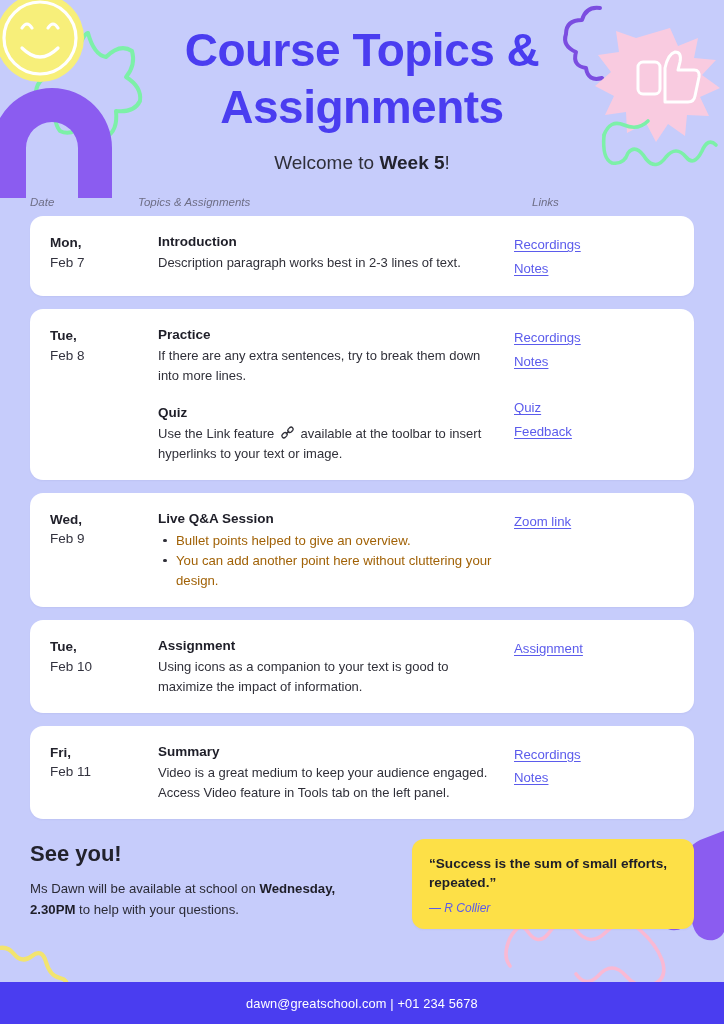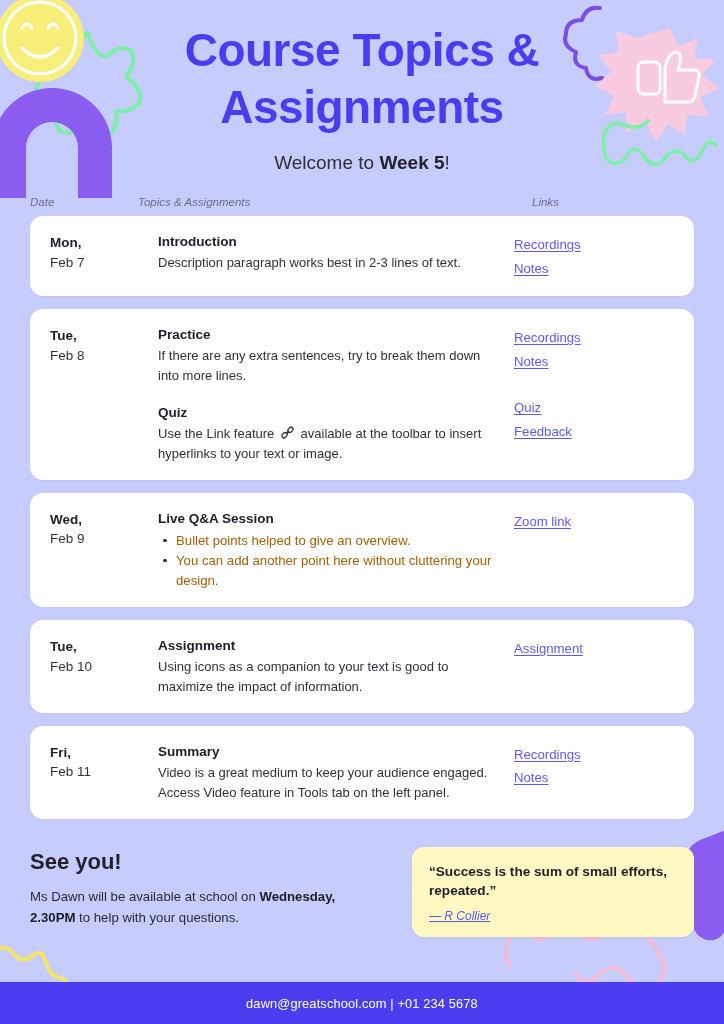--- a/index.html
+++ b/index.html
@@ -154,21 +154,21 @@
     color: #5b5bec;
     text-decoration: underline;
     text-underline-offset: 2px;
     line-height: 1.78;
     width: max-content;
     cursor: pointer;
   }
 
   
   .bottom {
-    margin: 28px 30px 0 30px;
+    margin: 20px 30px 0 30px;
     display: flex;
     align-items: flex-start;
   }
   .seeyou { flex: 1 1 auto; padding-top: 2px; }
   .seeyou-title {
     font-size: 22px;
     font-weight: 700;
     color: #22222c;
     margin-bottom: 11px;
   }
@@ -176,37 +176,36 @@
     font-size: 13.2px;
     line-height: 1.62;
     color: #2b2b36;
     max-width: 350px;
   }
   .seeyou-text b { font-weight: 700; color: #1e1e28; }
 
   .quote-card {
     width: 282px;
     flex: none;
-    background: #fef9c3;
+    background: #fde047;
     border-radius: 12px;
     padding: 15px 17px 14px 17px;
     box-shadow: 0 1px 2px rgba(70,70,140,0.06);
   }
   .quote-text {
     font-size: 13.6px;
     font-weight: 700;
     color: #1e1e28;
     line-height: 1.45;
   }
   .quote-author {
     margin-top: 8px;
     font-size: 12px;
     font-style: italic;
     color: #5b5bec;
-    text-decoration: underline;
   }
 
   
   .footer {
     position: absolute;
     left: 0; right: 0; bottom: 0;
     height: 42px;
     background: #4a3df0;
     display: flex;
     align-items: center;

